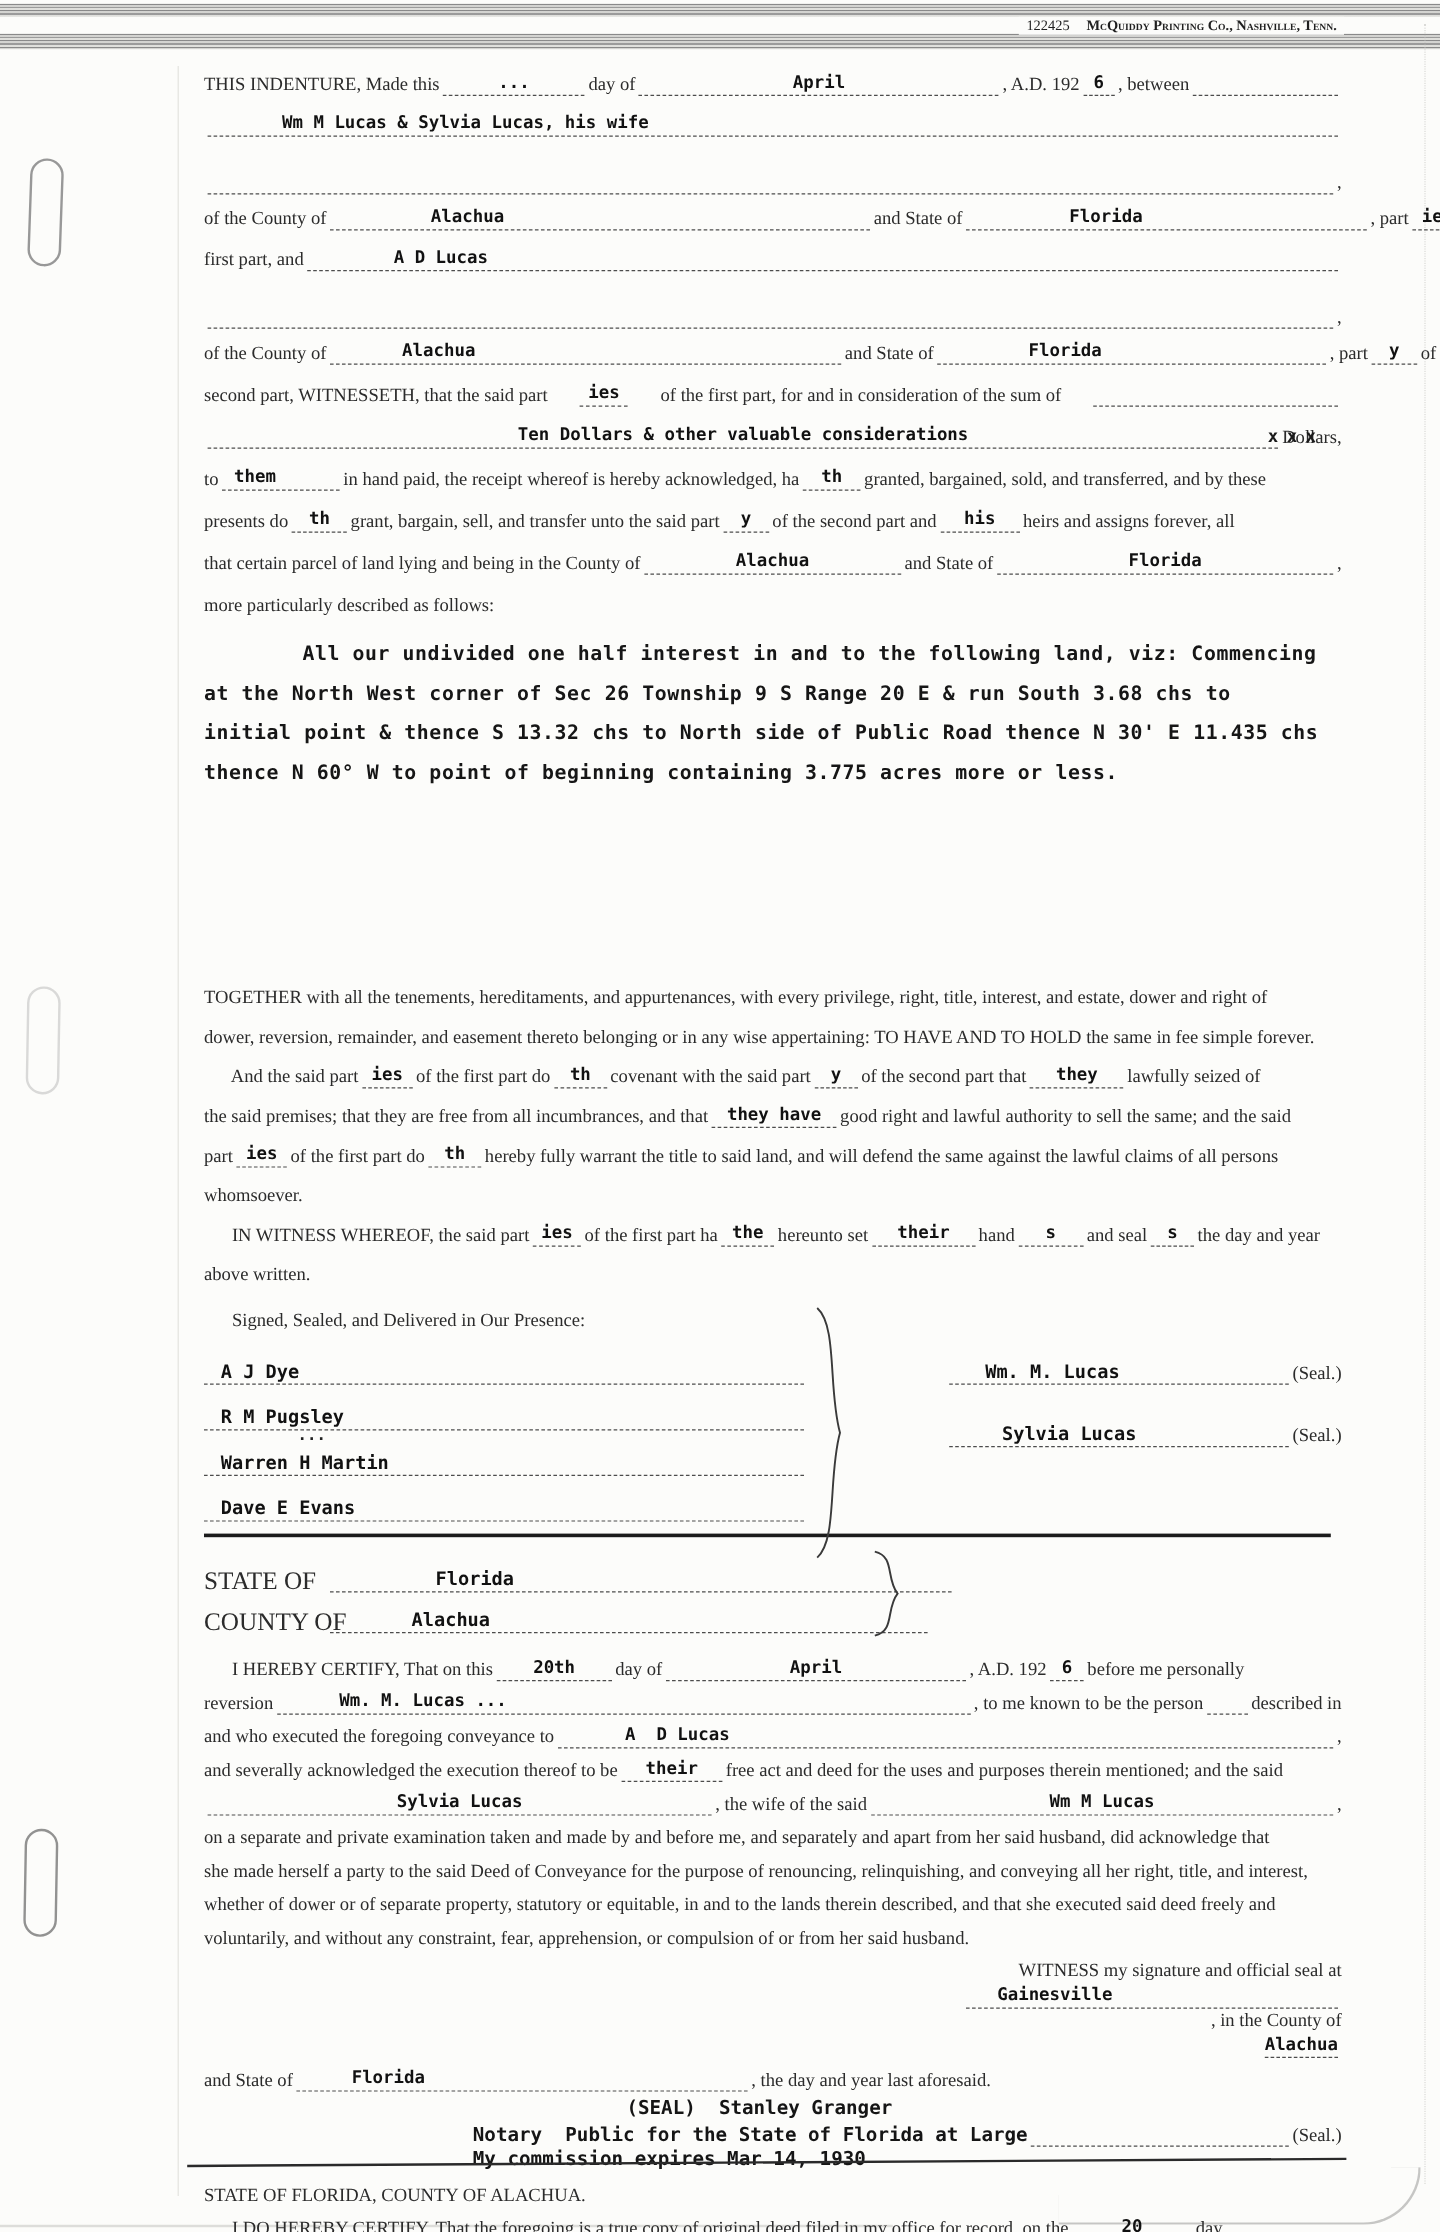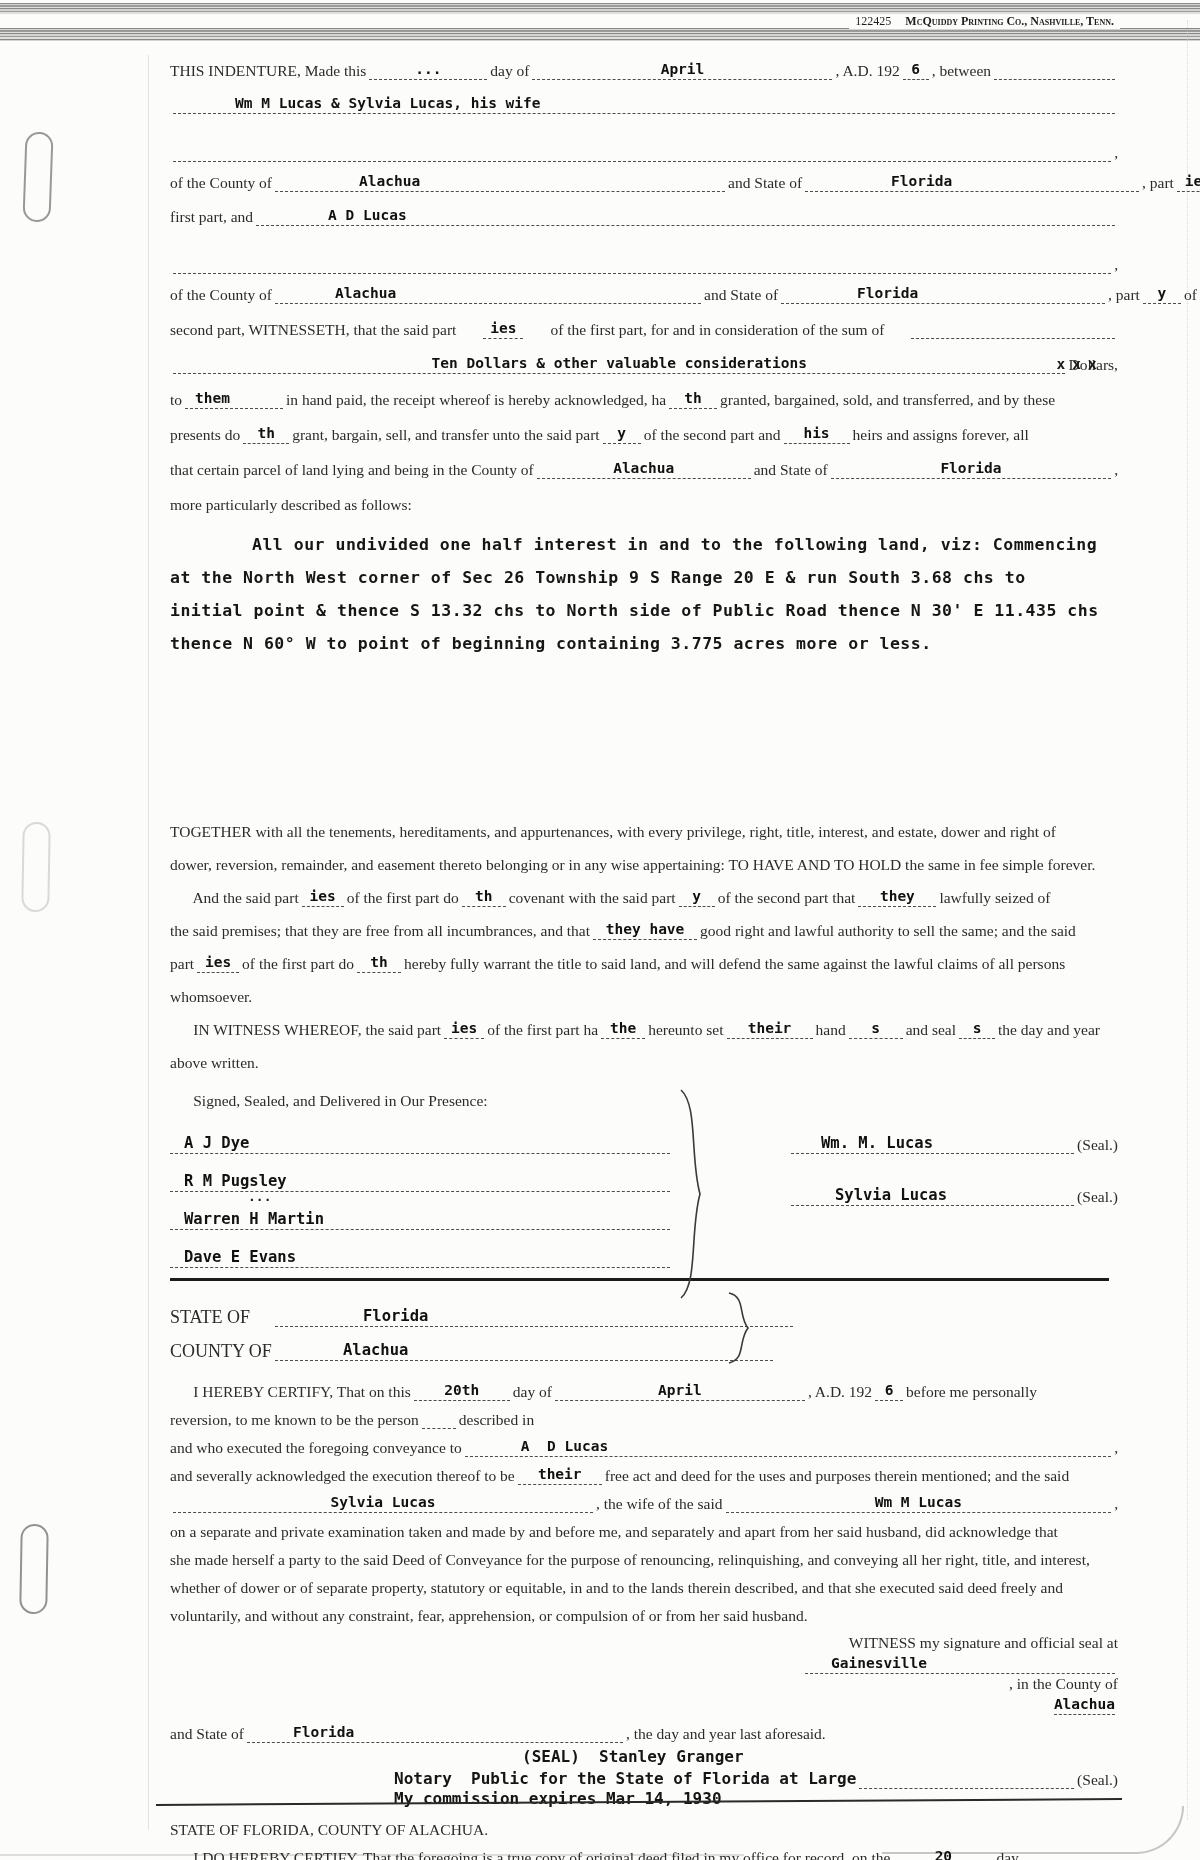--- a/index.html
+++ b/index.html
@@ -46,21 +46,21 @@
   .witrow .typed{margin-left:14px;}
   .witsub{position:absolute;left:78px;bottom:-13px;font-family:"DejaVu Sans Mono",monospace;font-weight:700;font-size:13px;color:#222;}
   .witbrace{position:absolute;left:508px;top:-28px;}
   .witright{flex:1;padding-left:118px;}
   .sigrow{display:flex;align-items:flex-end;margin-top:16px;}
   .sigrow .blank{flex:1;}
   .sigrow2{margin-top:30px;}
   
   .scblock{position:relative;margin-top:12px;}
   .scrow{display:flex;align-items:flex-end;height:34px;}
-  .sclabel{white-space:pre;font-size:18px;width:102px;}
+  .sclabel{white-space:pre;font-size:21px;width:102px;}
   .scblank{width:430px;}
   .scbrace{position:absolute;left:556px;top:-2px;}
   
   .notary{position:relative;margin-top:4px;}
   .notline{display:flex;align-items:flex-end;}
   .nottyped{font-family:"DejaVu Sans Mono","Liberation Mono",monospace;font-weight:700;font-size:16px;
             color:#151515;white-space:pre;line-height:20px;}
   .notstrike{position:absolute;left:-14px;right:-4px;bottom:6px;border-top:2.5px solid #2a2a2a;transform:rotate(-.35deg);}
   
   .clerkrow{display:flex;align-items:flex-end;}
@@ -349,20 +349,23 @@
           <span class="typed">April</span>
         </span>
         <span class="p">, A.D. 192</span>
         <span class="blank" style="min-width: 28px;">
           <span class="typed">6</span>
         </span>
         <span class="p">before me personally</span>
       </div>
       <div class="line" style="margin-top: 6px;">
         <span class="p">reversion</span>
+        <span class="blank grow" style="justify-content: flex-start; padding-left: 52px;">
+          <span class="typed">Wm. M. Lucas ...</span>
+        </span>
         <span class="p">, to me known to be the person</span>
         <span class="blank" style="min-width: 34px;"></span>
         <span class="p">described in</span>
       </div>
       <div class="line" style="margin-top: 6px;">
         <span class="p">and who executed the foregoing conveyance to</span>
         <span class="blank grow" style="justify-content: flex-start; padding-left: 56px;">
           <span class="typed">A  D Lucas</span>
         </span>
         <span class="p">,</span>

